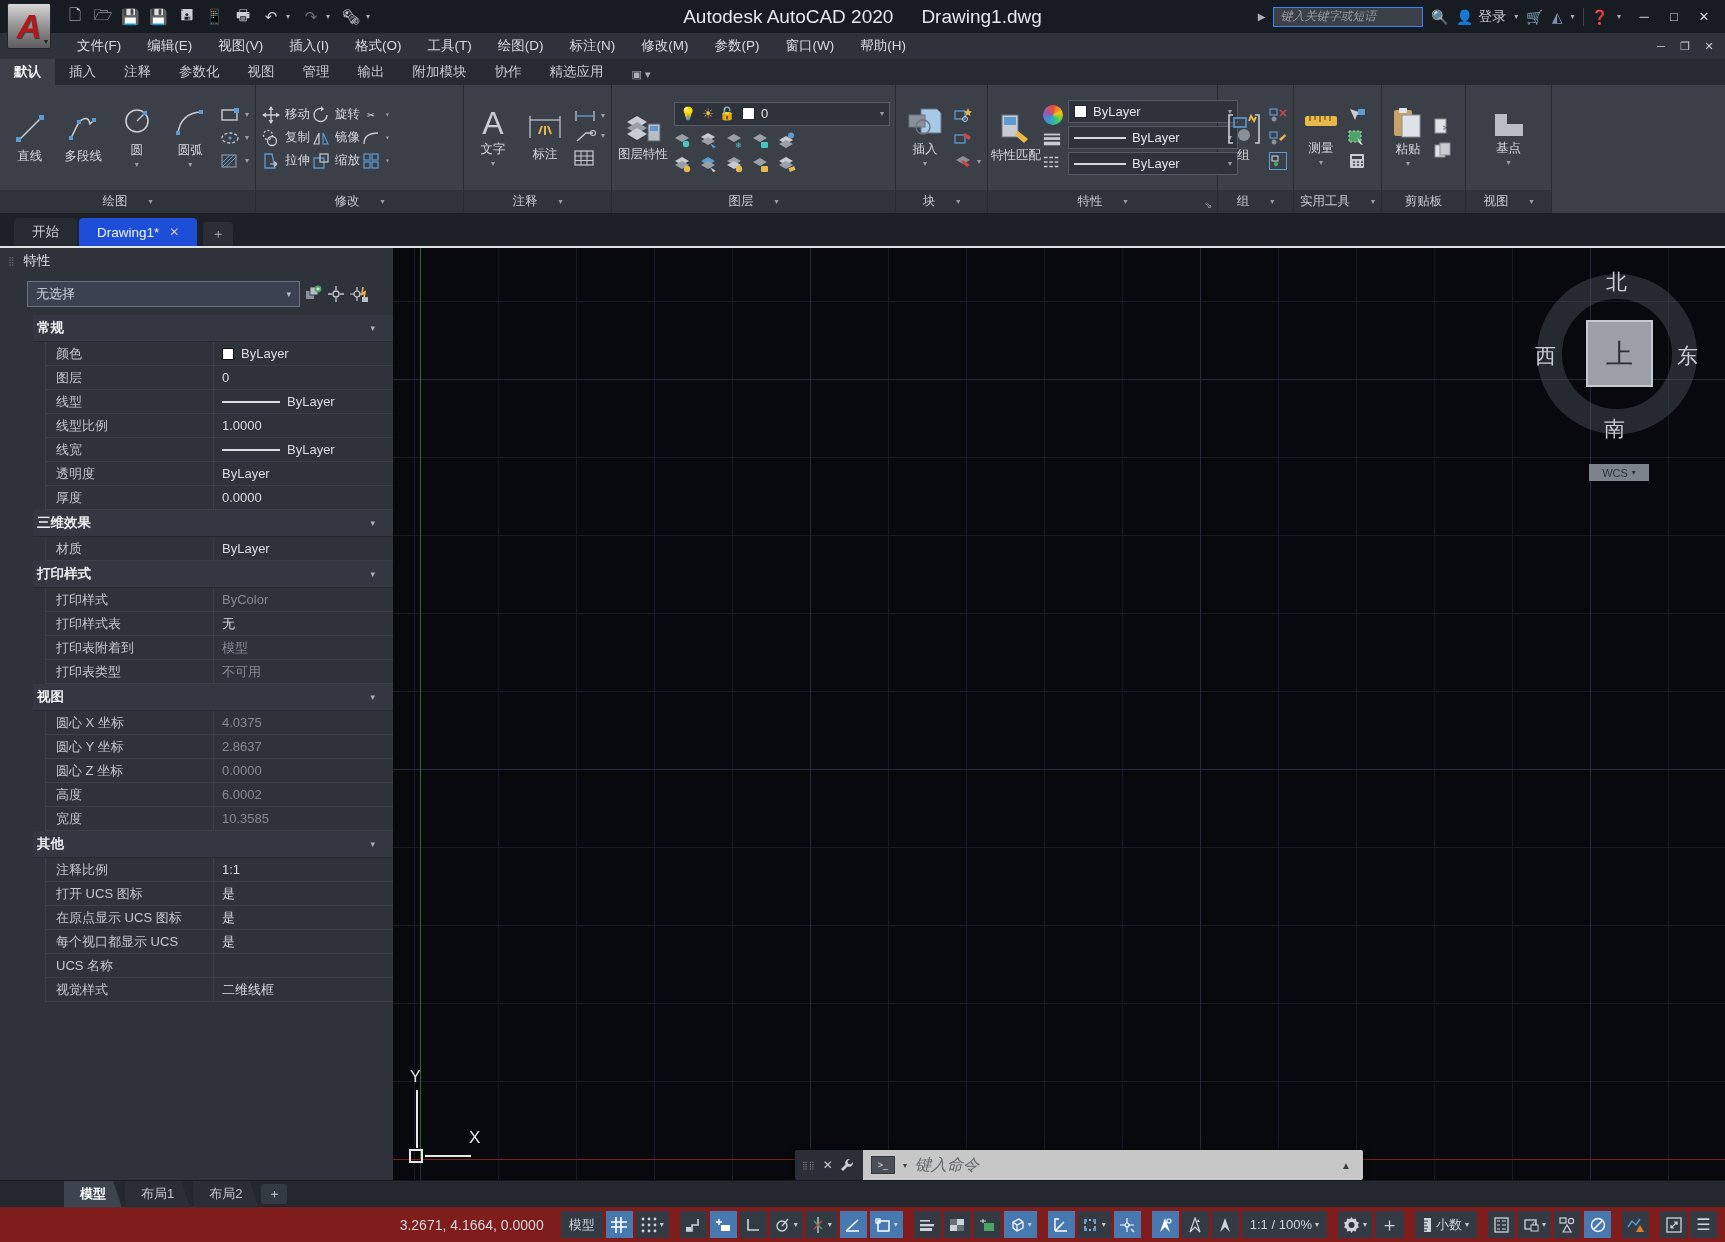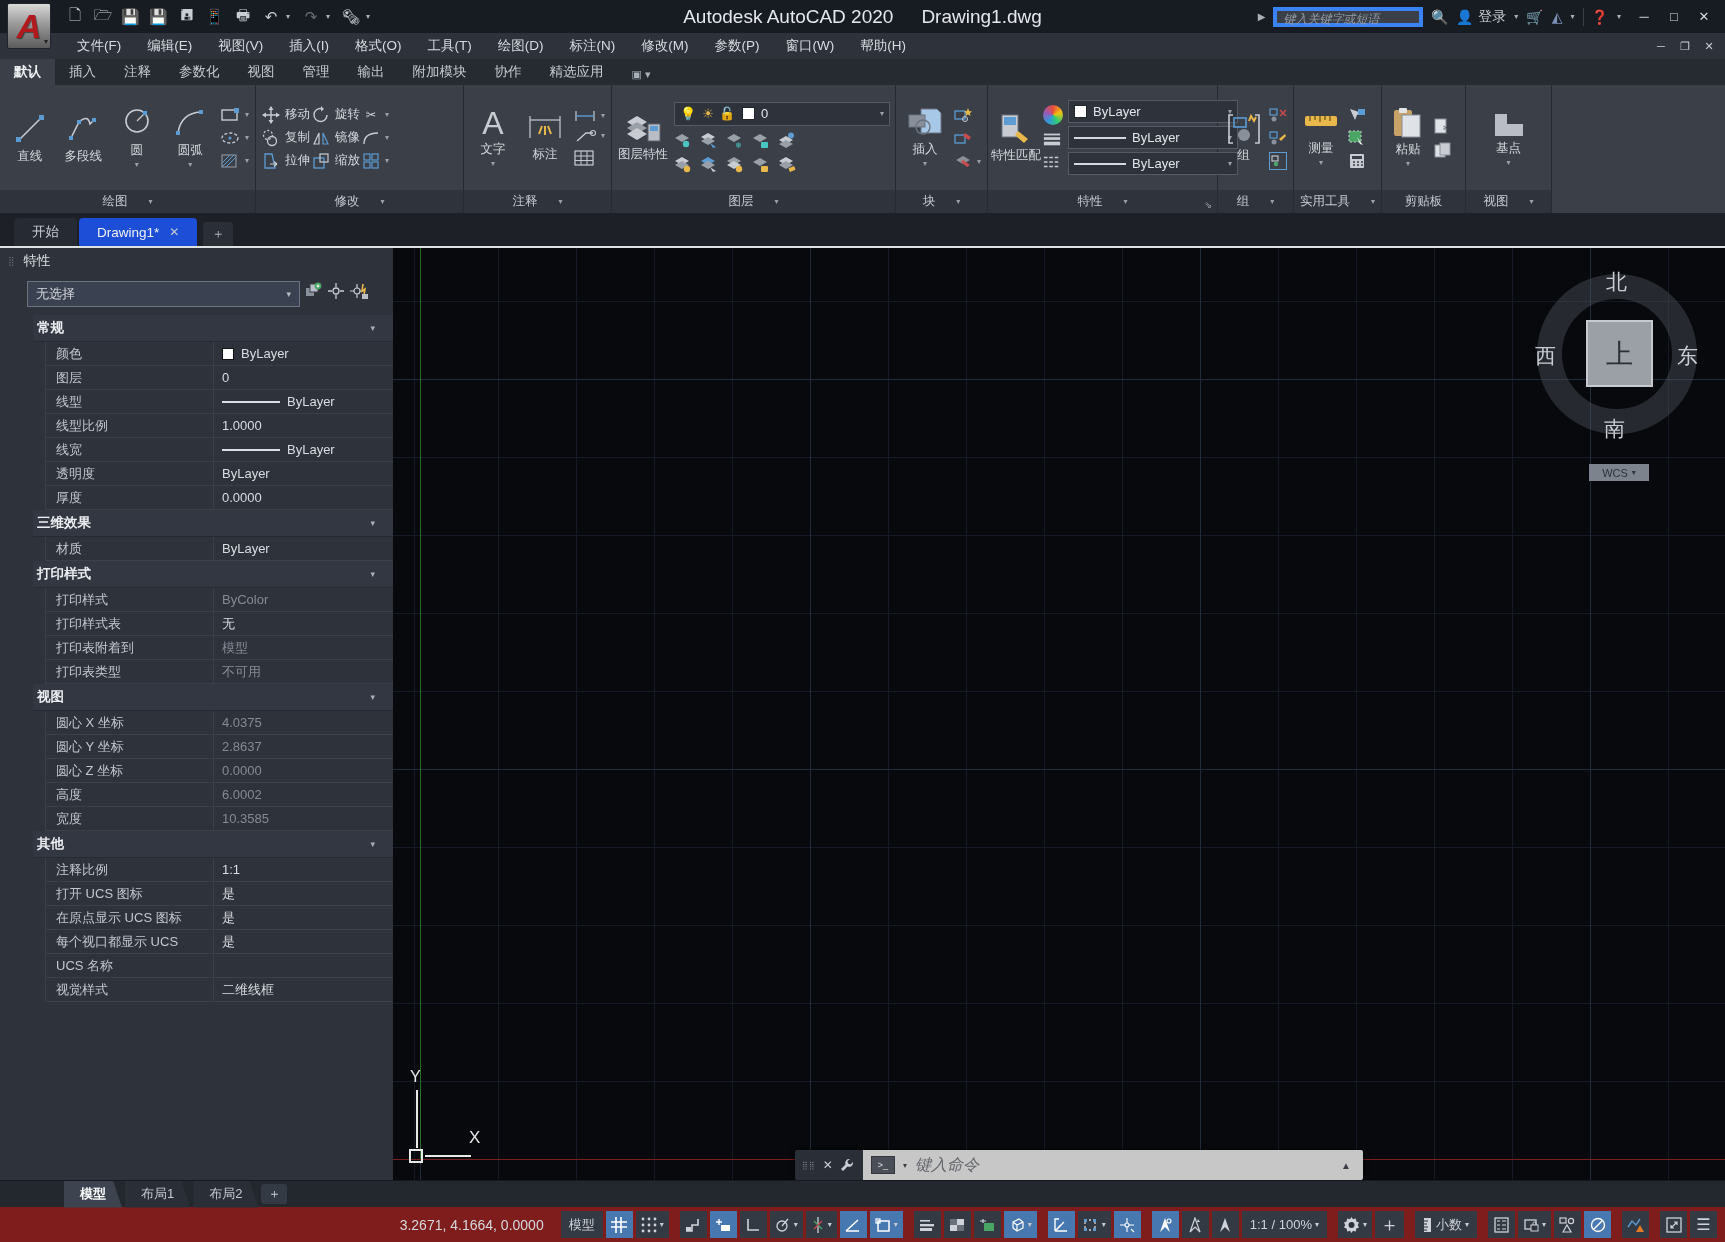--- a/index.html
+++ b/index.html
@@ -12,21 +12,21 @@
   .acad-logo .a { font-size:34px; font-weight:bold; color:#b2191c; text-shadow:1px 1px 1px rgba(0,0,0,.5); font-style:italic; }
   .acad-logo .dd { position:absolute; right:2px; bottom:2px; font-size:8px; color:#222; }
   .qat { display:flex; align-items:center; gap:2px; }
   .qat .qbtn { width:26px; height:26px; display:flex; align-items:center; justify-content:center; color:#c9cdd4; font-size:15px; }
   .qat .dis { color:#6a707a; }
   .qat .dd { width:10px; font-size:8px; color:#aab0b8; }
   .title-text { position:absolute; left:0; right:0; top:0; height:33px; display:flex; align-items:center; justify-content:center; gap:28px; pointer-events:none; }
   .title-text span { font-size:19px; color:#e4e7eb; }
   .tb-right { margin-left:auto; display:flex; align-items:center; gap:8px; padding-right:6px; }
   .srch-arrow { color:#aab0b8; font-size:10px; }
-  .searchbox { width:150px; height:20px; background:#3a3f48; border:4px solid #3b82f6; color:#969ca6; font-style:italic; font-size:12px; display:flex; padding:0 6px; }
+  .searchbox { width:150px; height:20px; background:#3a3f48; border:1px solid #3b82f6; color:#969ca6; font-style:italic; font-size:12px; display:flex; align-items:center; padding:0 6px; }
   .tbicon { color:#c9cdd4; font-size:14px; display:flex; align-items:center; gap:4px; }
   .tbsep { width:1px; height:18px; background:#3a4049; }
   .winbtns { display:flex; }
   .winbtns span { width:30px; height:26px; display:flex; align-items:center; justify-content:center; color:#d5d8dd; font-size:13px; }
 
   
   .menubar { height:26px; background:#2d323b; display:flex; align-items:center; padding-left:64px; flex:0 0 26px; }
   .menubar .mitem { padding:0 13px; font-size:13.5px; color:#d8dbe0; height:100%; display:flex; align-items:center; }
   .docbtns { margin-left:auto; display:flex; padding-right:4px; }
   .docbtns span { width:24px; height:20px; display:flex; align-items:center; justify-content:center; color:#c9cdd4; font-size:11px; }
@@ -72,21 +72,21 @@
   .ftab .x { font-size:12px; color:#c8ccd2; }
   .ftab-plus { width:30px; height:24px; margin-left:4px; background:#2a2f37; border-radius:4px 4px 0 0; display:flex; align-items:center; justify-content:center; color:#aab0b8; }
 
   
   .main { flex:1; display:flex; border-top:2px solid #dfe2e5; min-height:0; }
 
   
   .palette { width:393px; background:#2d323b; display:flex; flex-direction:column; overflow:hidden; }
   .palhead { height:25px; display:flex; align-items:center; gap:8px; padding:0 8px; color:#dde0e4; font-size:13.5px; }
   .grip { color:#6a707a; font-size:9px; letter-spacing:1px; }
-  .selrow { display:flex; gap:3px; padding:8px 0 8px 27px; }
+  .selrow { display:flex; align-items:center; gap:3px; padding:8px 0 8px 27px; }
   .selcombo { width:273px; height:26px; background:#3a4150; border:1px solid #6b7380; display:flex; align-items:center; padding:0 8px; color:#d5d8de; }
   .selcombo .dd { margin-left:auto; font-size:9px; color:#b8bcc4; }
   .palicon { width:20px; height:20px; display:flex; align-items:center; justify-content:center; }
   .psec { margin-left:33px; height:27px; display:flex; align-items:center; position:relative; color:#eceef1; font-weight:bold; font-size:13.5px; background:#323741; border-bottom:1px solid #262a31; padding-left:4px; }
   .psec .dd { position:absolute; right:18px; font-size:9px; color:#aab0b8; font-weight:normal; }
   .prows { margin-left:45px; border-left:1px solid #3a3f48; }
   .prow { height:24px; display:flex; align-items:center; border-bottom:1px solid #3a3f48; }
   .plabel { width:168px; padding-left:10px; color:#c3c7ce; font-size:13px; border-right:1px solid #3a3f48; height:100%; display:flex; align-items:center; }
   .pval { flex:1; padding-left:8px; color:#dadde2; font-size:13px; display:flex; align-items:center; gap:7px; height:100%; }
   .pval.dim { color:#858b94; }
@@ -292,21 +292,21 @@
           </div>
         </div>
       </div>
       <div class="plab">
           <span>绘图</span>
           <span class="dd">▾</span>
         </div>
     </div>
 
     <div class="panel" style="width:208px;">
-      <div class="pbody" style="gap:2px;">
+      <div class="pbody" style="gap:2px;font-family:Liberation Mono, monospace;">
         <div class="scol" style="gap:5px;">
           <div class="srow">
             <svg class="ic" width="18" height="18" viewBox="0 0 18 18">
                 <path d="M9 1 L9 17 M1 9 L17 9" stroke="#c8ccd2" stroke-width="1.4"></path>
                 <path d="M9 0 L6.5 4 L11.5 4 Z M9 18 L6.5 14 L11.5 14 Z M0 9 L4 6.5 L4 11.5 Z M18 9 L14 6.5 L14 11.5 Z" fill="#c8ccd2"></path>
               </svg>
             <span>移动</span>
           </div>
           <div class="srow">
             <svg class="ic" width="18" height="18" viewBox="0 0 18 18">

